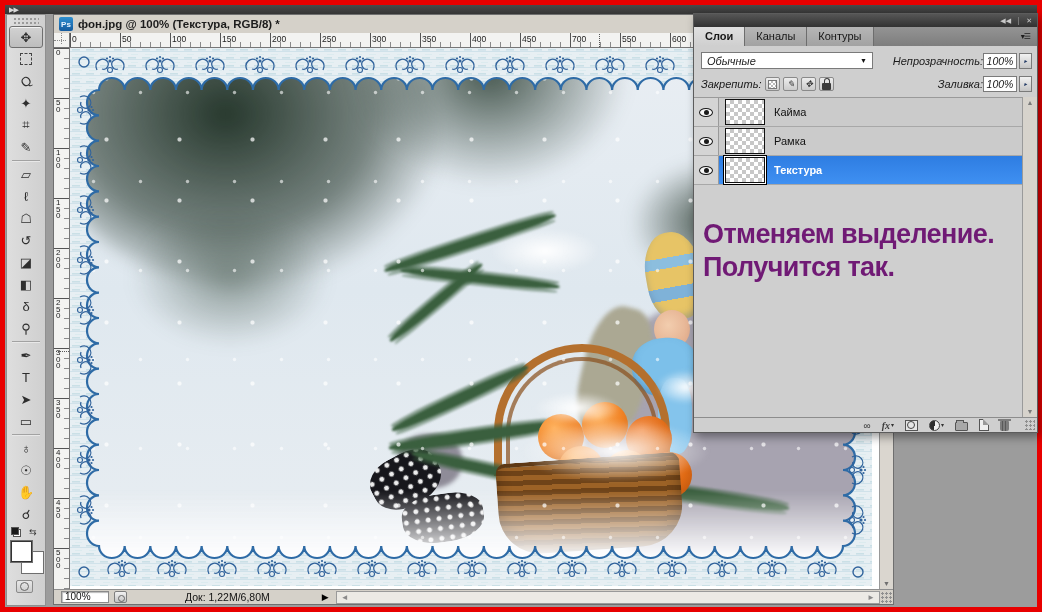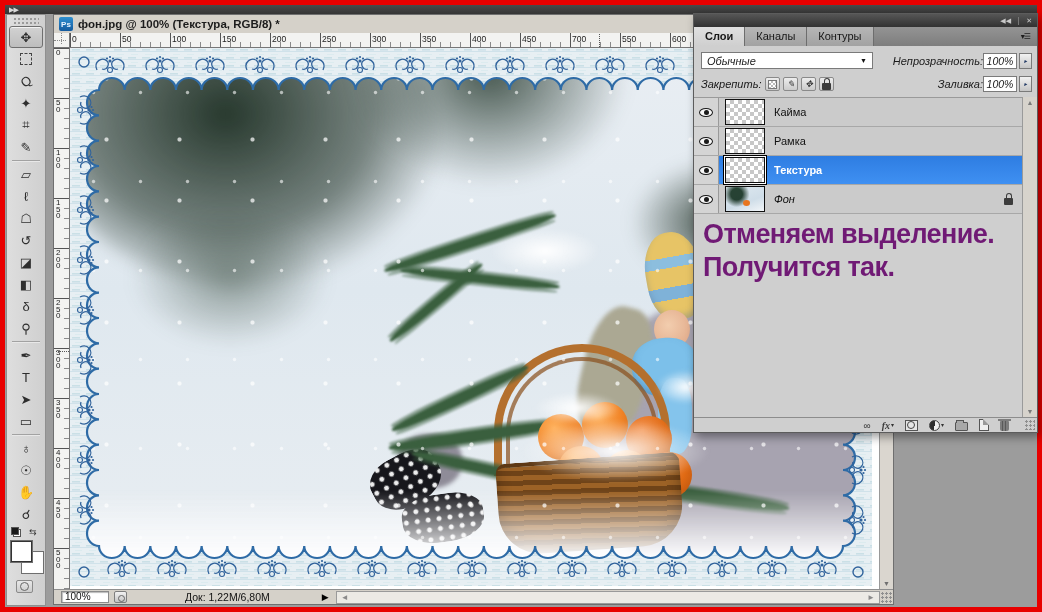--- a/index.html
+++ b/index.html
@@ -498,30 +498,20 @@
       </div>
       <div class="lrow selected">
         <span class="eyecell">
             <span class="eye"></span>
           </span>
         <span class="rowbody">
             <span class="thumb sel"></span>
             <span class="lname">Текстура</span>
           </span>
       </div>
-      <div class="lrow">
-        <span class="eyecell">
-            <span class="eye"></span>
-          </span>
-        <span class="rowbody">
-            <span class="thumb photo"></span>
-            <span class="lname it">Фон</span>
-            <span class="rowlock locksm"></span>
-          </span>
-      </div>
     </div>
 
     <div class="p-vscroll">
       <span class="a up">▲</span>
       <span class="a dn">▼</span>
     </div>
 
     <div class="p-note">
       <div>Отменяем выделение.</div>
       <div>Получится так.</div>

